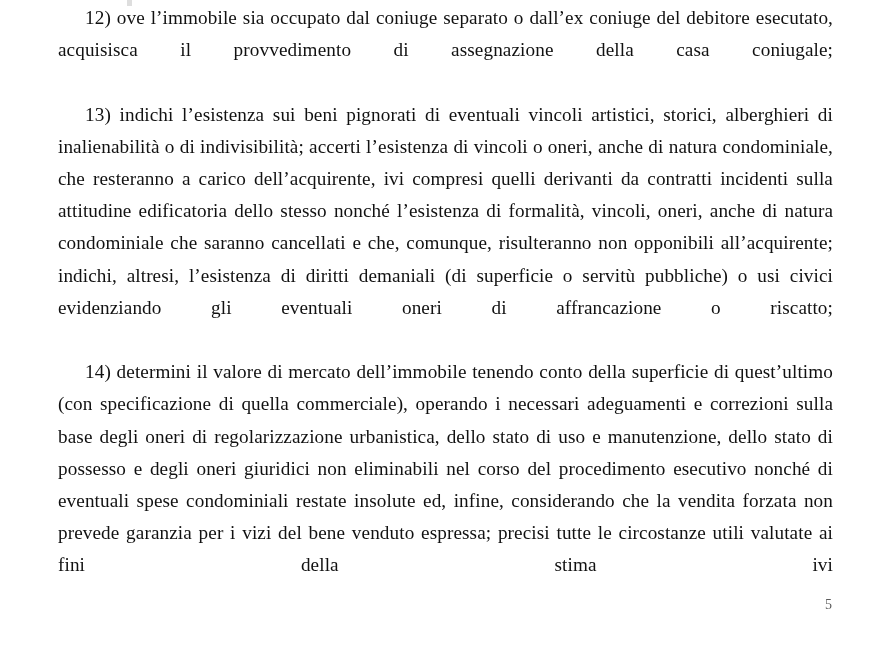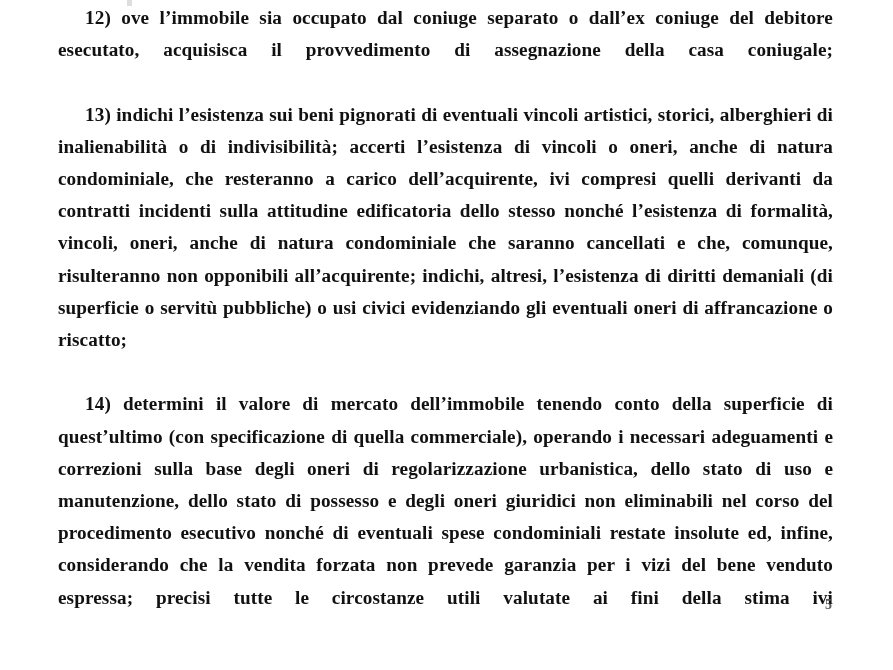--- a/index.html
+++ b/index.html
@@ -15,21 +15,20 @@
     font-family: "Liberation Serif", serif;
     color: #000000;
     -webkit-font-smoothing: antialiased;
   }
 
   .page {
     position: relative;
     width: 723px;
     height: 670px;
     background: #ffffff;
-    font-weight: bold;
   }
 
   
   .body-text {
     position: absolute;
     left: 58px;
     top: 2px;
     width: 775px;
   }
 

